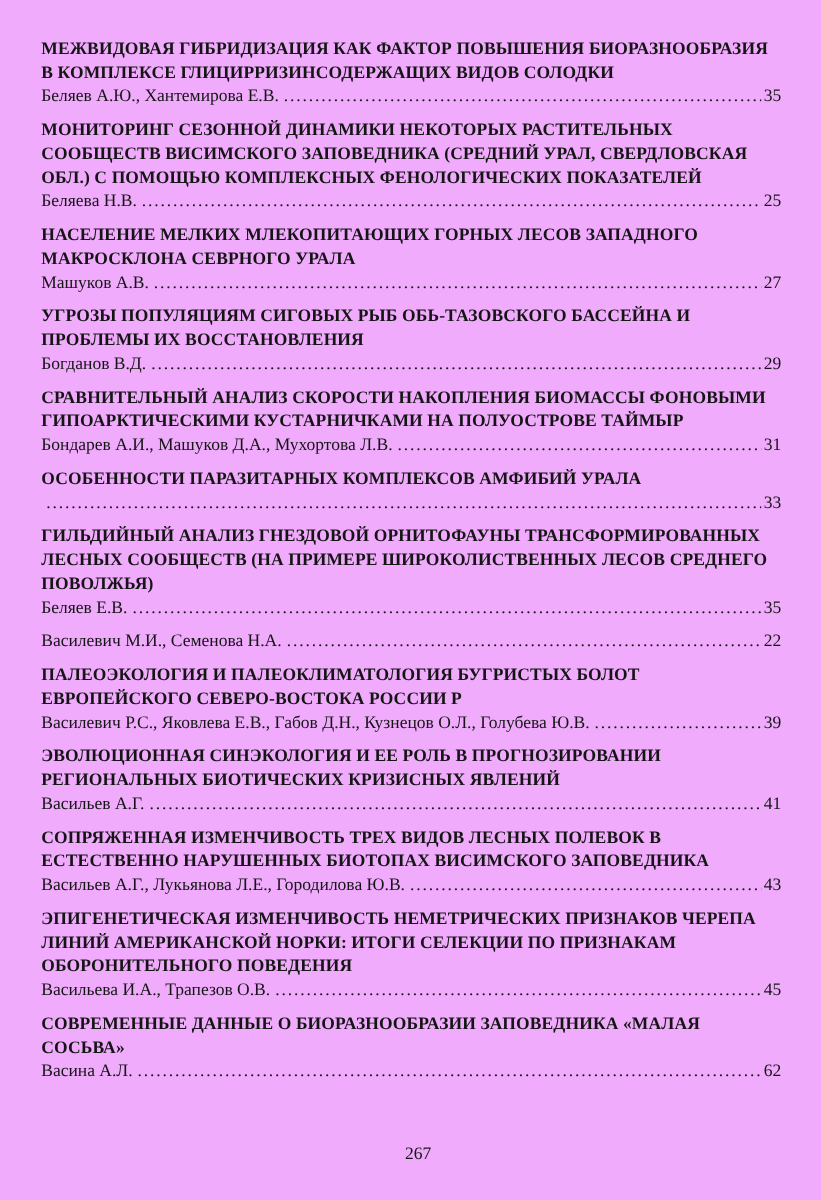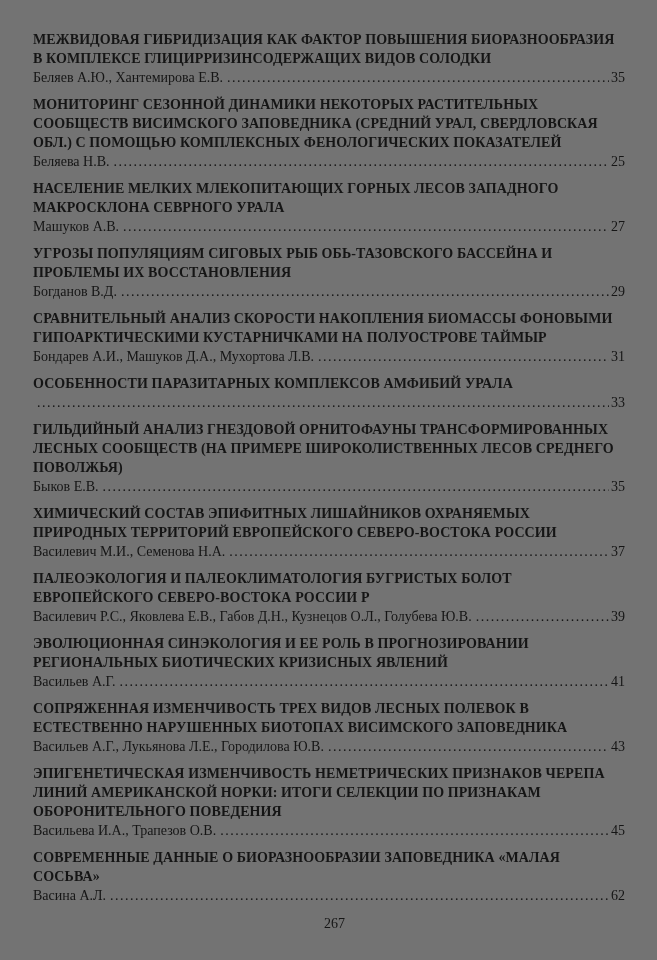--- a/index.html
+++ b/index.html
@@ -5,21 +5,21 @@
   * { box-sizing: border-box; }
   html, body {
     margin: 0;
     padding: 0;
     background: #e8e8e8;
   }
   .document-page {
     width: 657px;
     height: 960px;
     margin: 0 auto;
-    background: #737373;
+    background: #f0abfc;
     position: relative;
     font-family: "Liberation Serif", "DejaVu Serif", serif;
     color: #151515;
     padding: 30px 32px 20px 33px;
     overflow: hidden;
   }
   .toc-list { width: 100%; }
   .toc-entry { margin-bottom: 8px; }
   .toc-title {
     font-weight: bold;
@@ -114,32 +114,31 @@
     <div class="toc-title">ОСОБЕННОСТИ ПАРАЗИТАРНЫХ КОМПЛЕКСОВ АМФИБИЙ УРАЛА</div>
     <div class="toc-authors-row">
       <span class="dot-leader" aria-hidden="true">........................................................................................................................................................................................................</span>
       <span class="toc-page-num">33</span>
     </div>
   </div>
 
   <div class="toc-entry">
     <div class="toc-title">ГИЛЬДИЙНЫЙ АНАЛИЗ ГНЕЗДОВОЙ ОРНИТОФАУНЫ ТРАНСФОРМИРОВАННЫХ ЛЕСНЫХ СООБЩЕСТВ (НА ПРИМЕРЕ ШИРОКОЛИСТВЕННЫХ ЛЕСОВ СРЕДНЕГО ПОВОЛЖЬЯ)</div>
     <div class="toc-authors-row">
-      <span class="toc-authors">Быков Е.В.</span>
+      <span class="toc-authors">Беляев Е.В.</span>
       <span class="dot-leader" aria-hidden="true">........................................................................................................................................................................................................</span>
       <span class="toc-page-num">35</span>
     </div>
   </div>
 
   <div class="toc-entry">
-    <div class="toc-title">ХИМИЧЕСКИЙ СОСТАВ ЭПИФИТНЫХ ЛИШАЙНИКОВ ОХРАНЯЕМЫХ ПРИРОДНЫХ ТЕРРИТОРИЙ ЕВРОПЕЙСКОГО СЕВЕРО-ВОСТОКА РОССИИ</div>
     <div class="toc-authors-row">
       <span class="toc-authors">Василевич М.И., Семенова Н.А.</span>
       <span class="dot-leader" aria-hidden="true">........................................................................................................................................................................................................</span>
-      <span class="toc-page-num">37</span>
+      <span class="toc-page-num">22</span>
     </div>
   </div>
 
   <div class="toc-entry">
     <div class="toc-title">ПАЛЕОЭКОЛОГИЯ И ПАЛЕОКЛИМАТОЛОГИЯ БУГРИСТЫХ БОЛОТ ЕВРОПЕЙСКОГО СЕВЕРО-ВОСТОКА РОССИИ Р</div>
     <div class="toc-authors-row">
       <span class="toc-authors">Василевич Р.С., Яковлева Е.В., Габов Д.Н., Кузнецов О.Л., Голубева Ю.В.</span>
       <span class="dot-leader" aria-hidden="true">........................................................................................................................................................................................................</span>
       <span class="toc-page-num">39</span>
     </div>

